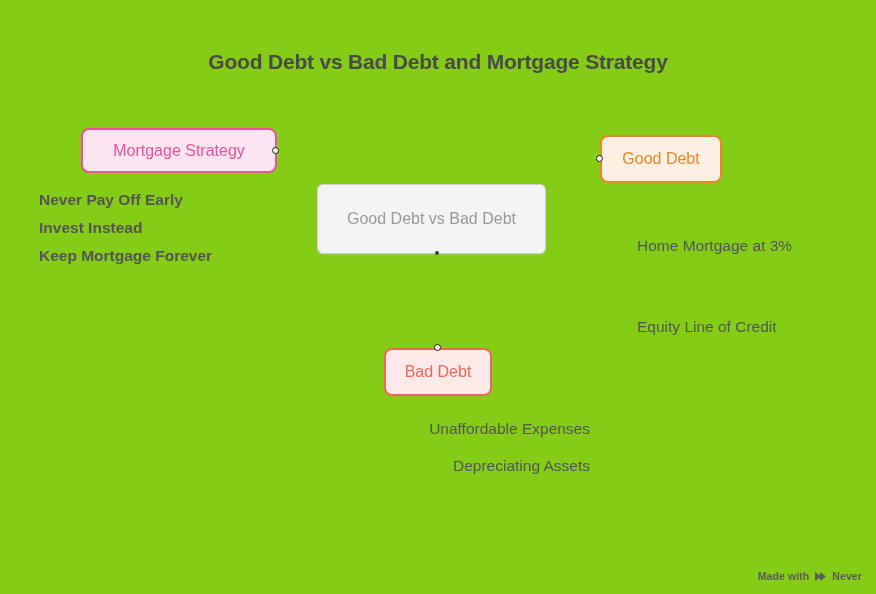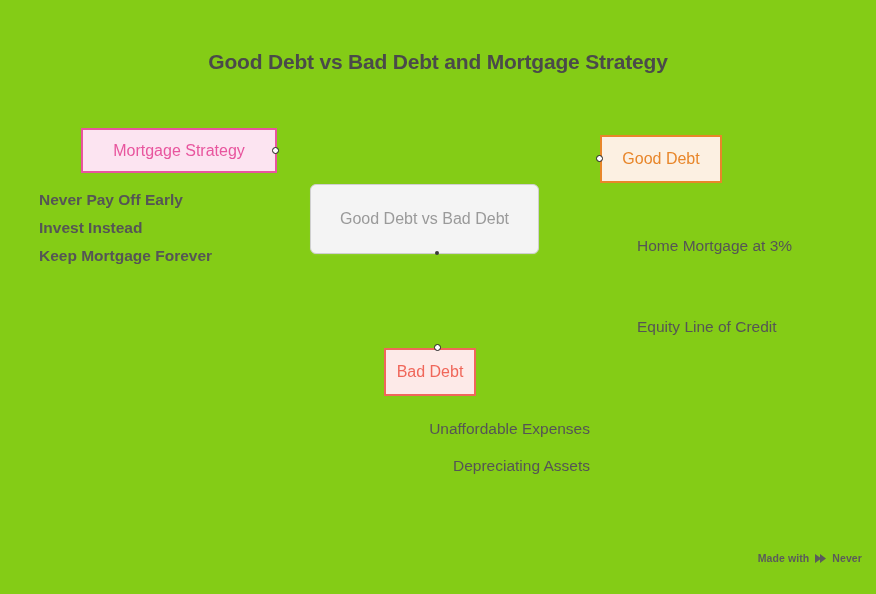--- a/index.html
+++ b/index.html
@@ -37,29 +37,29 @@
     white-space: nowrap;
   }
 
   
   .node {
     position: absolute;
     display: flex;
     align-items: center;
     justify-content: center;
     text-align: center;
-    border-radius: 0;
+    border-radius: 8px;
     border-width: 2px;
     border-style: solid;
     line-height: 1.22;
   }
 
   
   .node-center {
-    left: 310px;
+    left: 317px;
     top: 184px;
     width: 229px;
     height: 70px;
     background: #f4f4f4;
     border: 1px solid #cfcfcf;
     border-radius: 6px;
     color: #9a9a9a;
     font-size: 16px;
     padding: 0 18px;
     box-shadow: 0 1px 2px rgba(255,255,255,0.10);
@@ -86,21 +86,21 @@
     background: #fcf0e2;
     border-color: #e8862a;
     color: #e8862a;
     font-size: 16px;
   }
 
   
   .node-bad {
     left: 384px;
     top: 348px;
-    width: 92px;
+    width: 108px;
     height: 48px;
     background: #fdeae8;
     border-color: #f0675a;
     color: #f0675a;
     font-size: 16px;
   }
 
   
   .dot {
     position: absolute;
@@ -162,21 +162,21 @@
     text-align: left;
     align-items: flex-end;
     margin-top: 8px;
   }
   .children-bad .child { margin-bottom: 13px; color: #555555; }
 
   
   .watermark {
     position: absolute;
     right: 14px;
-    bottom: 30px;
+    bottom: 12px;
     display: flex;
     align-items: center;
     gap: 5px;
     color: #5b5b5b;
     font-size: 10.5px;
     font-weight: bold;
     letter-spacing: 0.1px;
   }
   .watermark .wm-logo {
     display: inline-flex;

